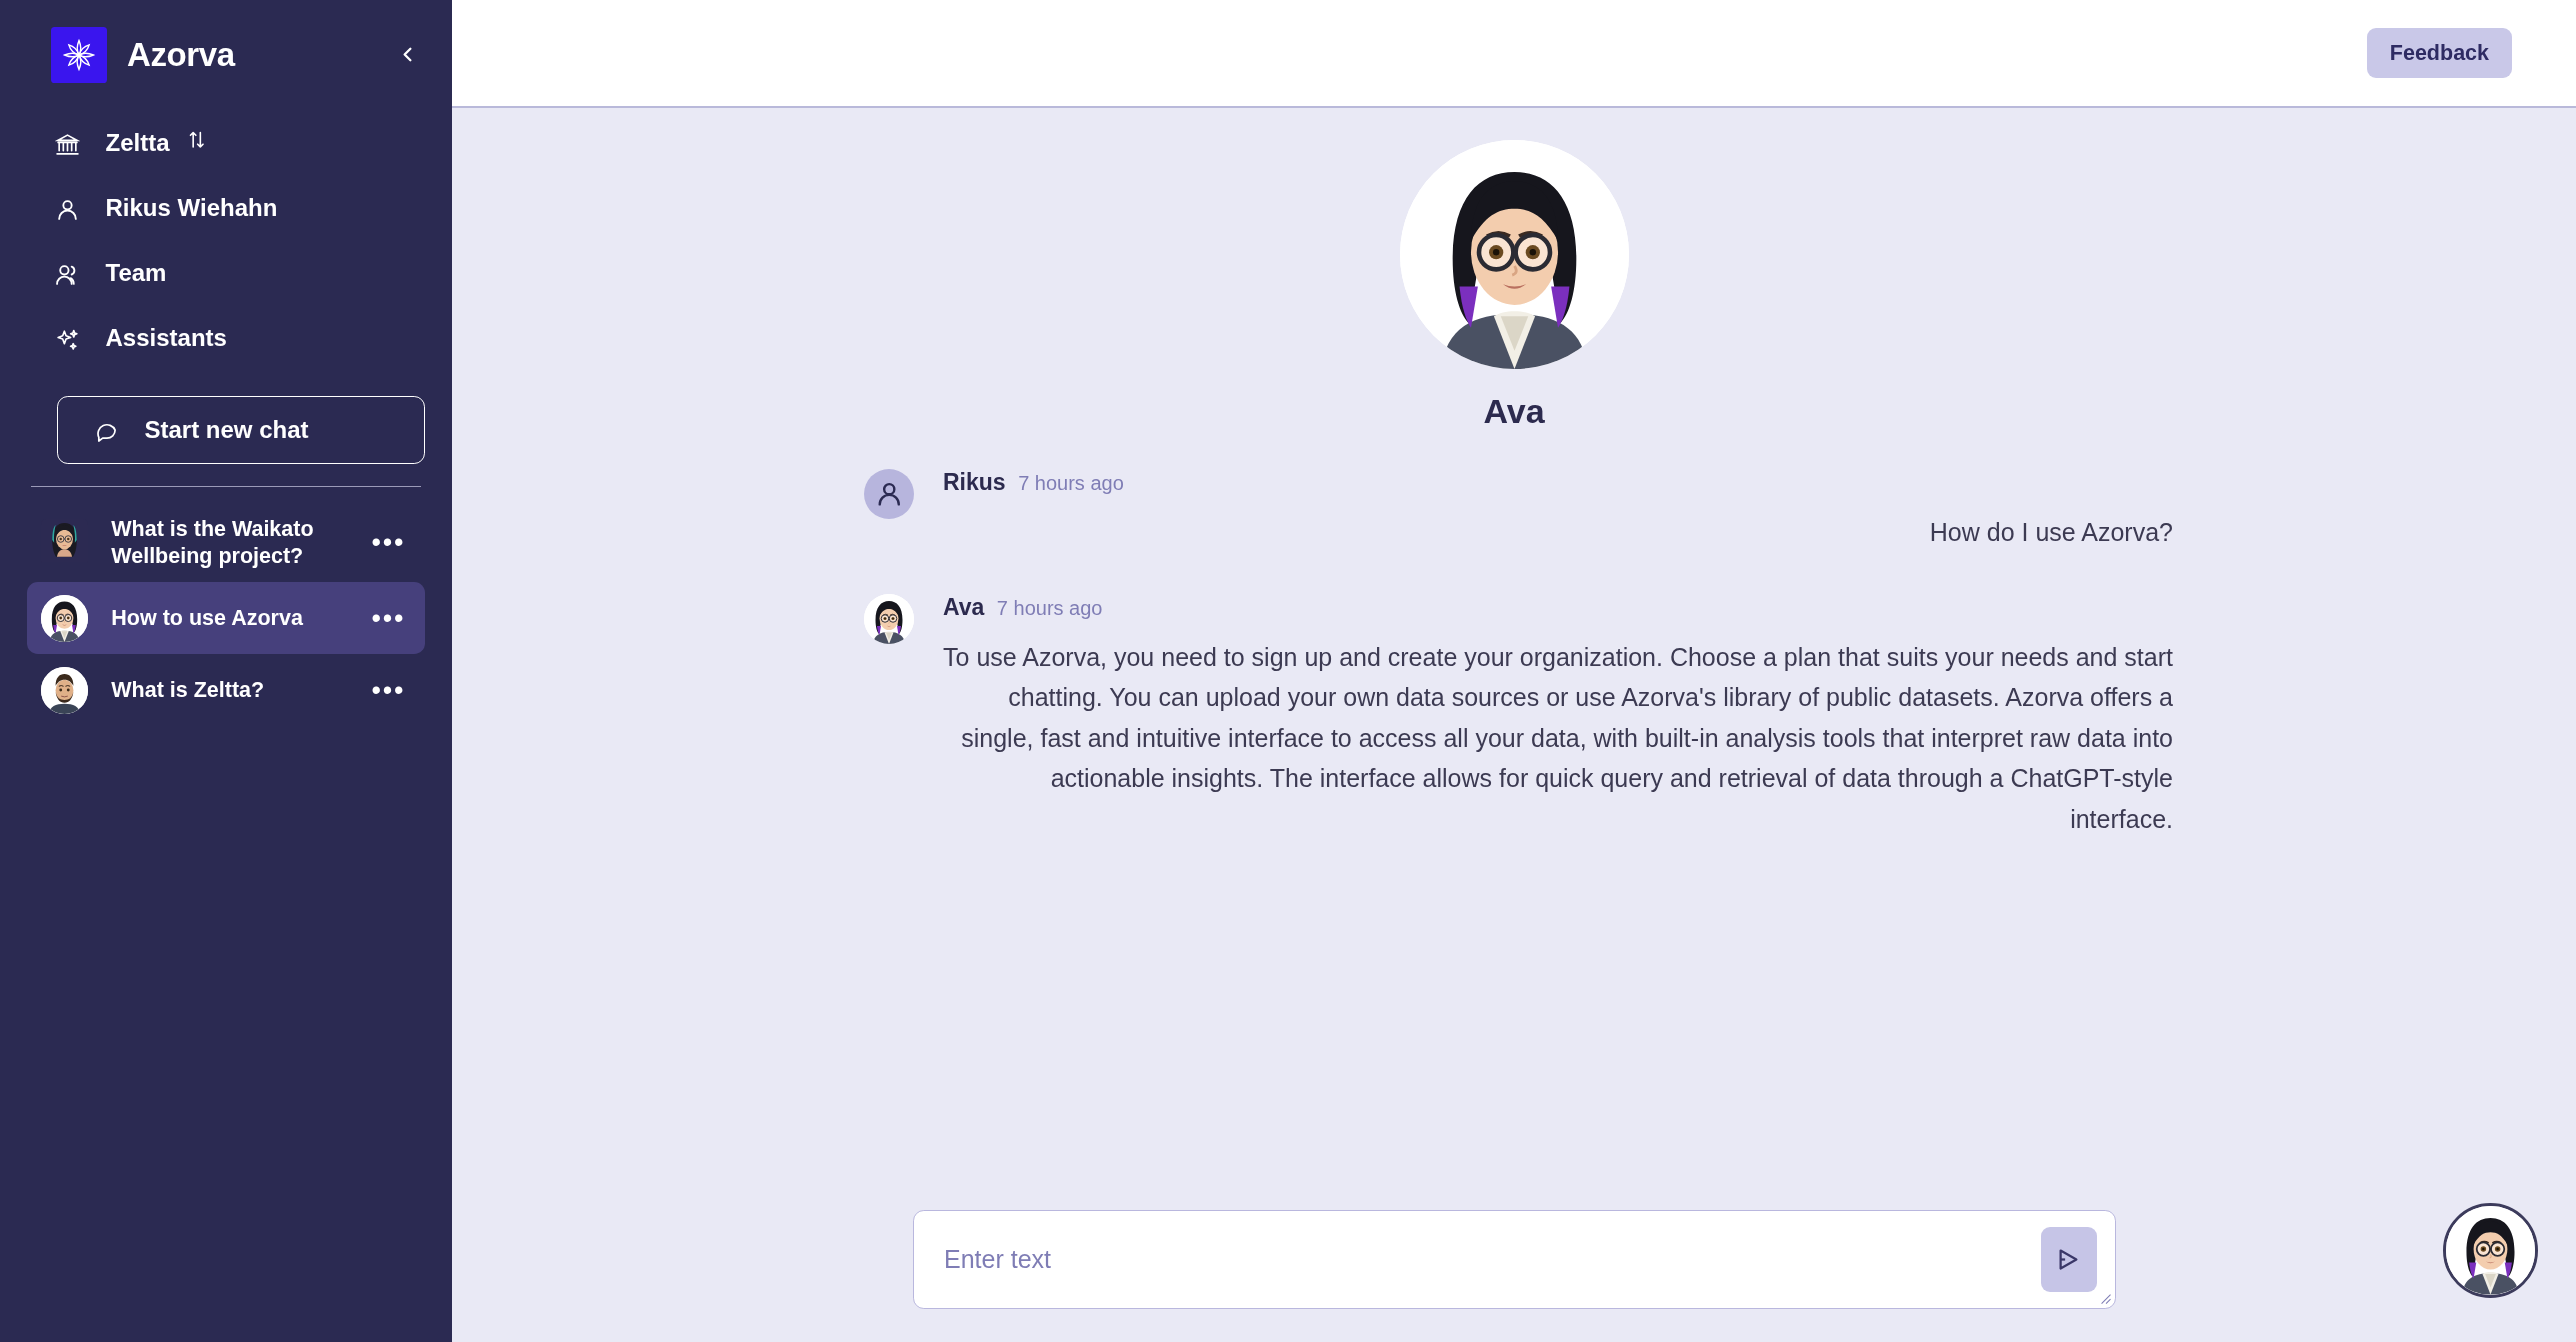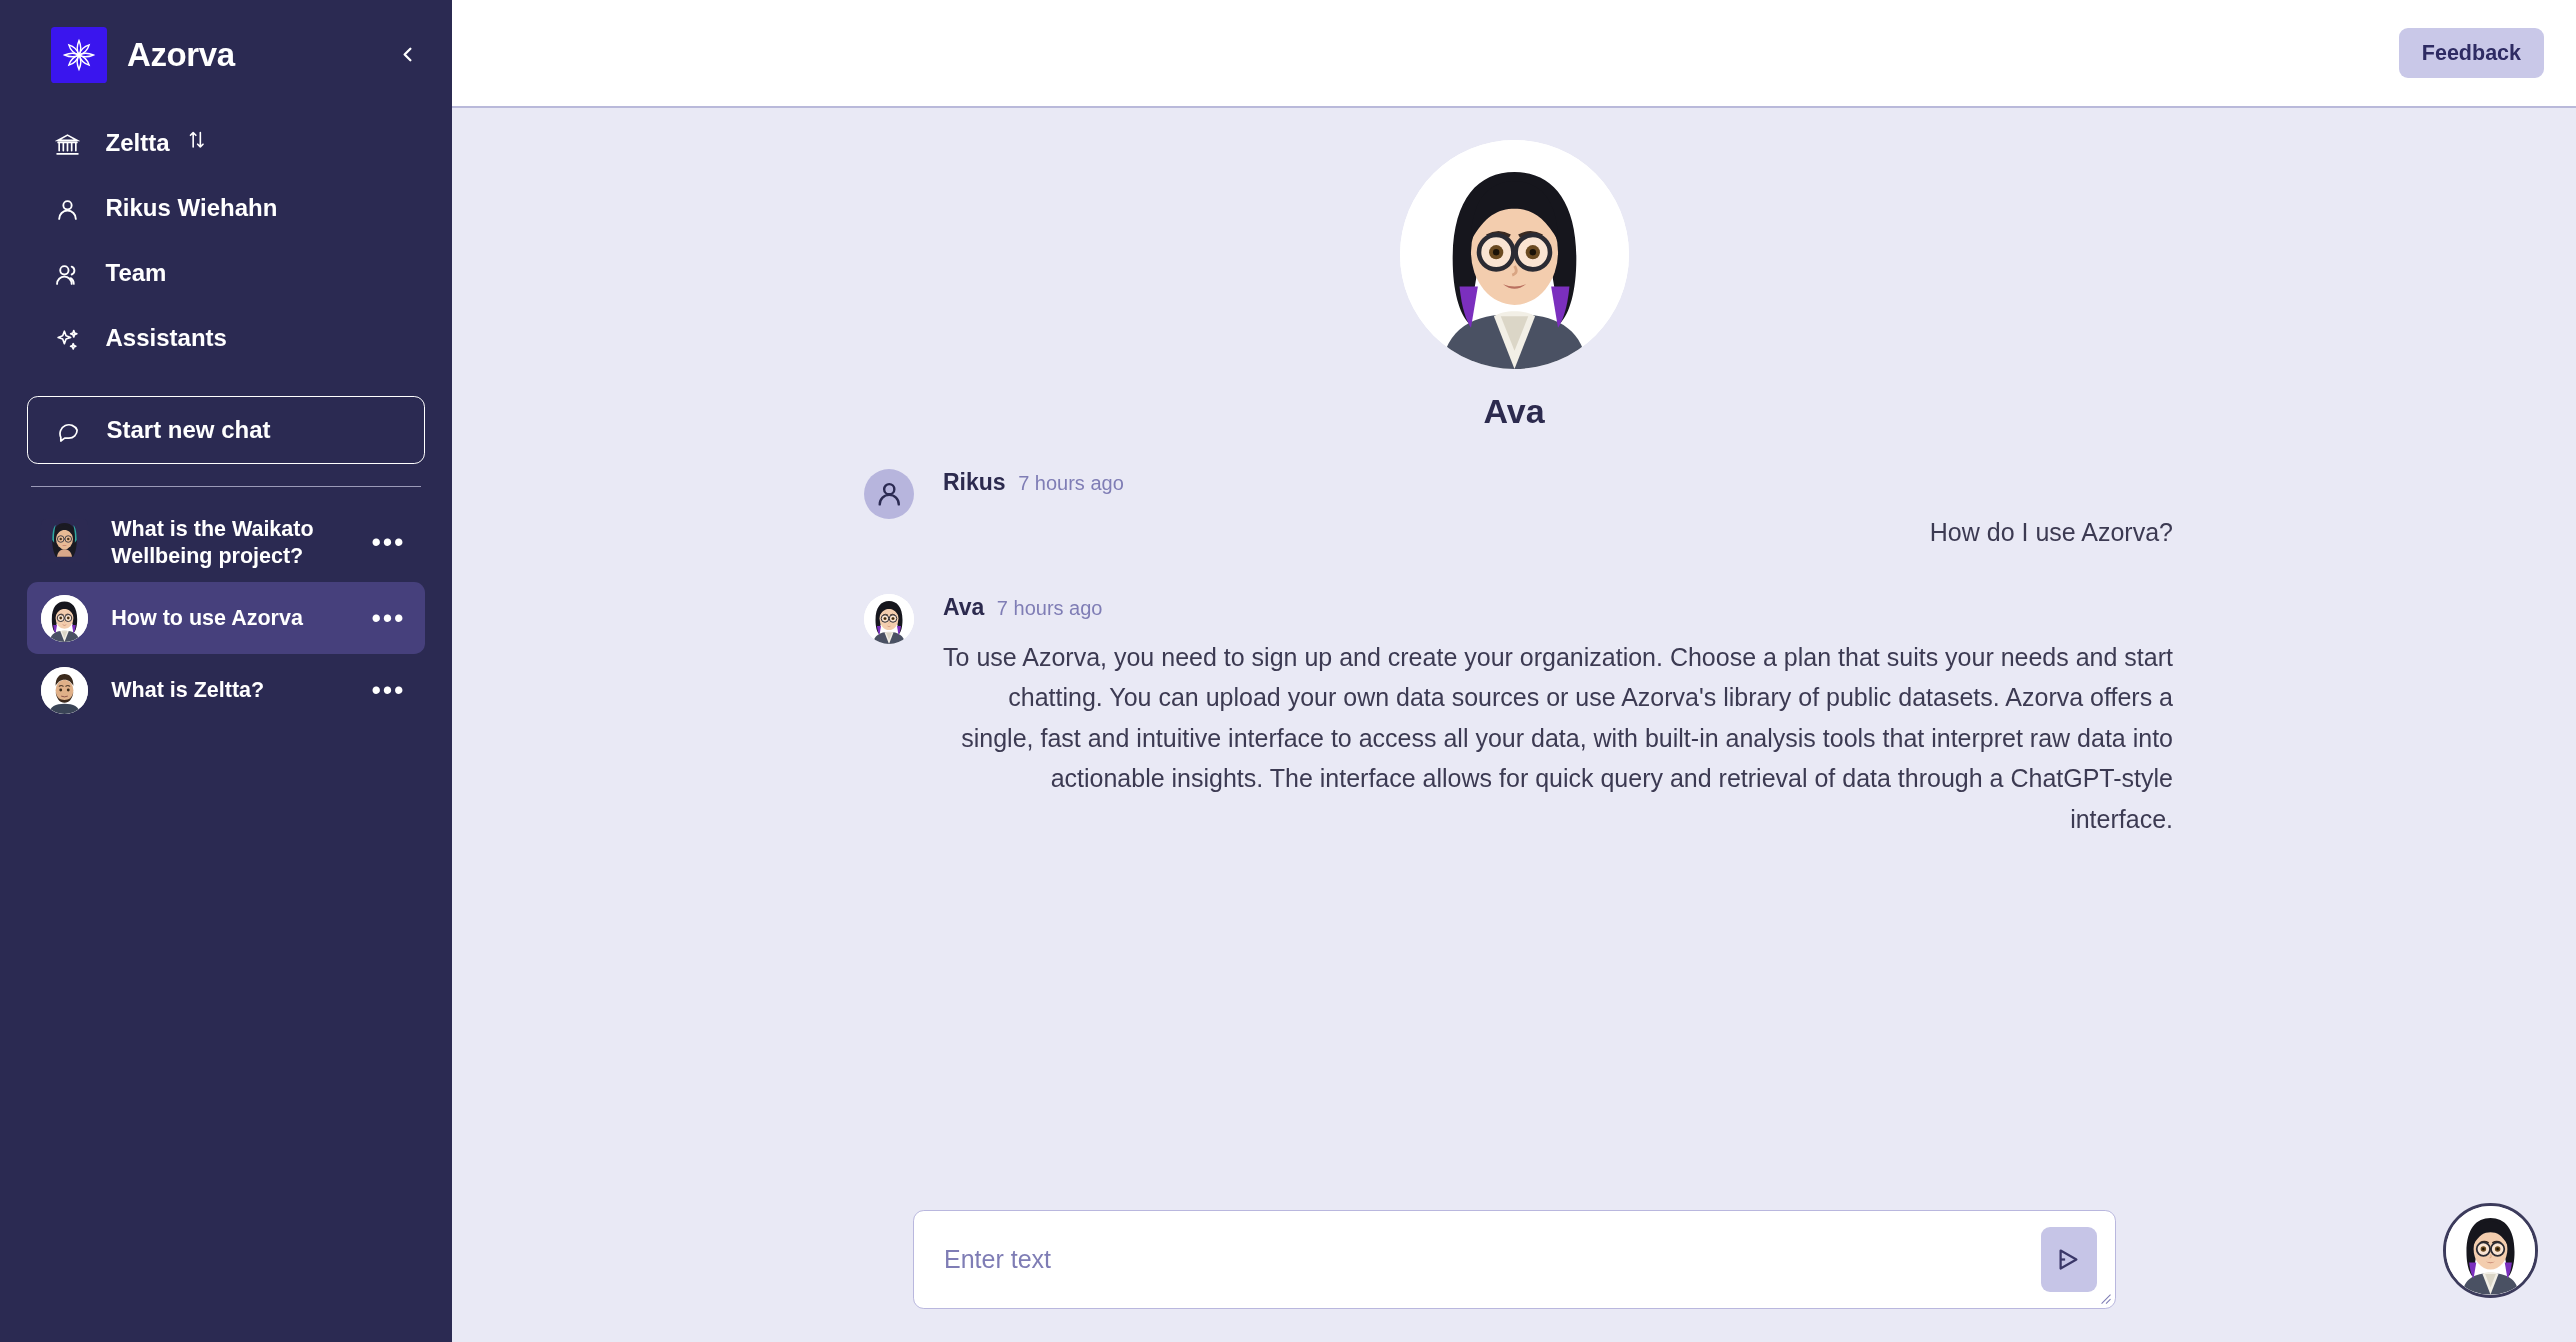--- a/index.html
+++ b/index.html
@@ -66,23 +66,24 @@
     white-space: nowrap;
   }
   .swap-icon { margin-left: 16px; display:flex; align-items:center; }
 
   .new-chat-btn {
     margin-top: 7.2px;
     height: 68px;
     border: 1.8px solid #FFFFFF;
     border-radius: 10.8px;
     display: flex; align-items: center;
-    padding-left: 25px;
+    padding-left: 33px;
     cursor: pointer;
     background: transparent;
+    margin-left: 30px;
   }
   .new-chat-label {
     color: #FFFFFF; font-size: 24px; font-weight: bold;
     margin-left: 23px;
   }
 
   .divider {
     height: 1.8px;
     background: #9B9AB8;
     margin: 21.5px 3.6px 16px 3.6px;
@@ -130,21 +131,21 @@
     display: flex; flex-direction: column;
     height: 1343px;
     position: relative;
     background: #E9E9F5;
   }
   .topbar {
     height: 108px;
     background: #FFFFFF;
     border-bottom: 2.7px solid #B9B9DA;
     display: flex; align-items: center; justify-content: flex-end;
-    padding-right: 32px;
+    padding-right: 64px;
     flex: 0 0 108px;
   }
   .feedback-btn {
     background: #C9C8E8;
     color: #2E2B63;
     font-size: 21.5px;
     font-weight: bold;
     border: none;
     border-radius: 9px;
     padding: 12.5px 23px;

